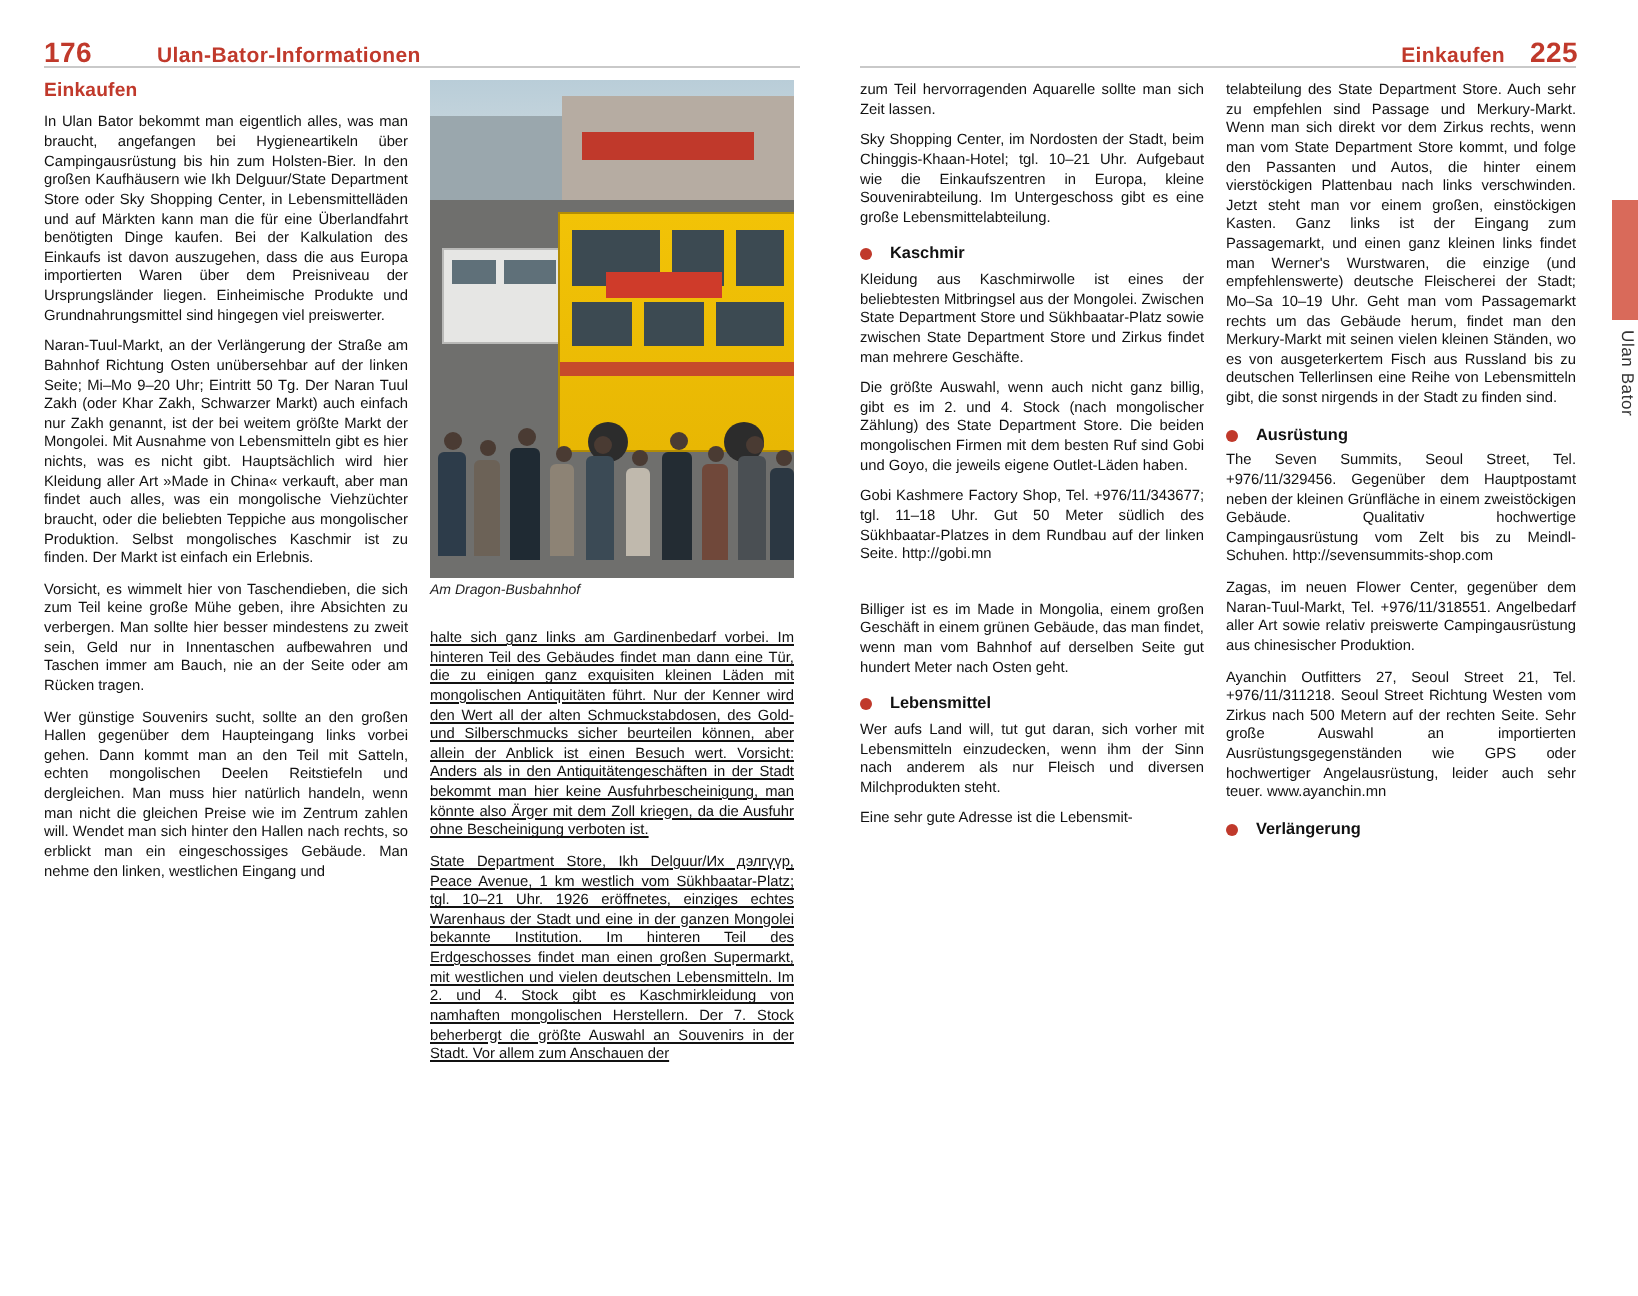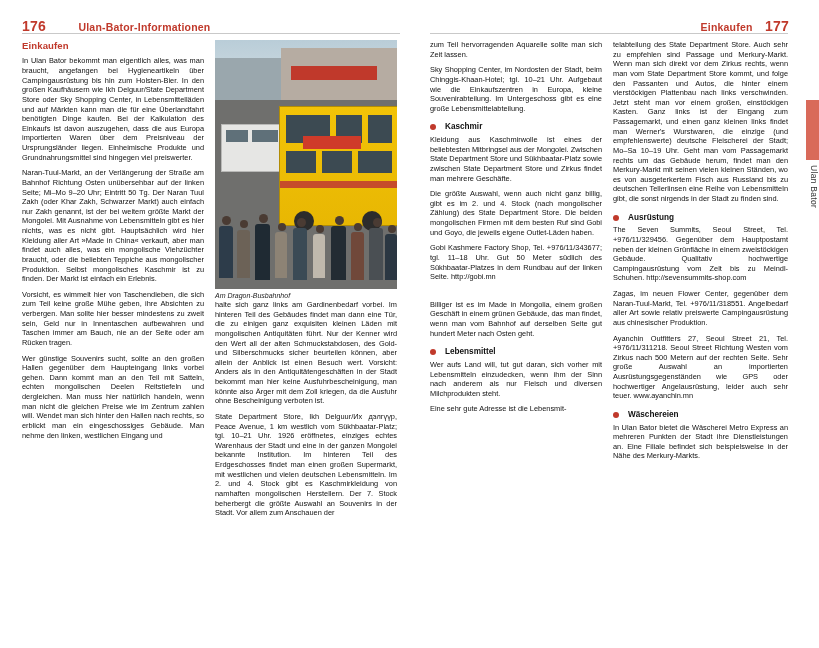--- a/index.html
+++ b/index.html
@@ -175,21 +175,21 @@
 <div class="page">
 
   <div class="header left">
     <span class="folio">176</span>
     &nbsp;&nbsp;
     <span class="head-title">Ulan-Bator-Informationen</span>
   </div>
   <div class="header right">
     <span class="head-title">Einkaufen</span>
     &nbsp;&nbsp;
-    <span class="folio">177</span>
+    <span class="folio">225</span>
   </div>
 
   <div class="rule left"></div>
   <div class="rule right"></div>
 
   <div class="thumb-tab"></div>
   <div class="thumb-label">Ulan Bator</div>
 
   <div class="col" id="col1">
     <div class="sec-title">Einkaufen</div>
@@ -244,21 +244,21 @@
         <div class="head" style="left:139px;top:33px; width:8px;  height:8px;"></div>
         <div class="person" style="left:154px;top:38px; width:14px; height:52px; background:#4a4f53;"></div>
         <div class="head" style="left:158px;top:28px; width:9px;  height:9px;"></div>
         <div class="person" style="left:170px;top:44px; width:12px; height:46px; background:#2b3742;"></div>
         <div class="head" style="left:173px;top:35px; width:8px;  height:8px;"></div>
       </div>
     </div>
     <div class="caption">Am Dragon-Busbahnhof</div>
   </div>
 
-  <div class="col" id="col2" style="top:300px;">
+  <div class="col" id="col2" style="top:314px;text-decoration:underline;">
     <p>halte sich ganz links am Gardinenbedarf vorbei. Im hinteren Teil des Gebäudes findet man dann eine Tür, die zu einigen ganz exquisiten kleinen Läden mit mongolischen Antiquitäten führt. Nur der Kenner wird den Wert all der alten Schmuckstabdosen, des Gold- und Silberschmucks sicher beurteilen können, aber allein der Anblick ist einen Besuch wert. Vorsicht: Anders als in den Antiquitätengeschäften in der Stadt bekommt man hier keine Ausfuhrbescheinigung, man könnte also Ärger mit dem Zoll kriegen, da die Ausfuhr ohne Bescheinigung verboten ist.</p>
     <div class="gap"></div>
     <p>State Department Store, Ikh Delguur/Их дэлгүүр, Peace Avenue, 1 km westlich vom Sükhbaatar-Platz; tgl. 10–21 Uhr. 1926 eröffnetes, einziges echtes Warenhaus der Stadt und eine in der ganzen Mongolei bekannte Institution. Im hinteren Teil des Erdgeschosses findet man einen großen Supermarkt, mit westlichen und vielen deutschen Lebensmitteln. Im 2. und 4. Stock gibt es Kaschmirkleidung von namhaften mongolischen Herstellern. Der 7. Stock beherbergt die größte Auswahl an Souvenirs in der Stadt. Vor allem zum Anschauen der</p>
   </div>
 
   <div class="col" id="col3">
     <p>zum Teil hervorragenden Aquarelle sollte man sich Zeit lassen.</p>
     <div class="gap"></div>
     <p>Sky Shopping Center, im Nordosten der Stadt, beim Chinggis-Khaan-Hotel; tgl. 10–21 Uhr. Aufgebaut wie die Einkaufszentren in Europa, kleine Souvenirabteilung. Im Untergeschoss gibt es eine große Lebensmittelabteilung.</p>
 
@@ -293,18 +293,17 @@
       <span>Ausrüstung</span>
     </div>
     <p>The Seven Summits, Seoul Street, Tel. +976/11/329456. Gegenüber dem Hauptpostamt neben der kleinen Grünfläche in einem zweistöckigen Gebäude. Qualitativ hochwertige Campingausrüstung vom Zelt bis zu Meindl-Schuhen. http://sevensummits-shop.com</p>
     <div class="gap"></div>
     <p>Zagas, im neuen Flower Center, gegenüber dem Naran-Tuul-Markt, Tel. +976/11/318551. Angelbedarf aller Art sowie relativ preiswerte Campingausrüstung aus chinesischer Produktion.</p>
     <div class="gap"></div>
     <p>Ayanchin Outfitters 27, Seoul Street 21, Tel. +976/11/311218. Seoul Street Richtung Westen vom Zirkus nach 500 Metern auf der rechten Seite. Sehr große Auswahl an importierten Ausrüstungsgegenständen wie GPS oder hochwertiger Angelausrüstung, leider auch sehr teuer. www.ayanchin.mn</p>
 
     <div class="sub-title">
       <span class="bullet"></span>
-      <span>Wäschereien</span>
-    </div>
-    <p>In Ulan Bator bietet die Wäscherei Metro Express an mehreren Punkten der Stadt ihre Dienstleistungen an. Eine Filiale befindet sich beispielsweise in der Nähe des Merkury-Markts.</p>
+      <span>Verlängerung</span>
+    </div>
   </div>
 
 </div>
 
 </body></html>

